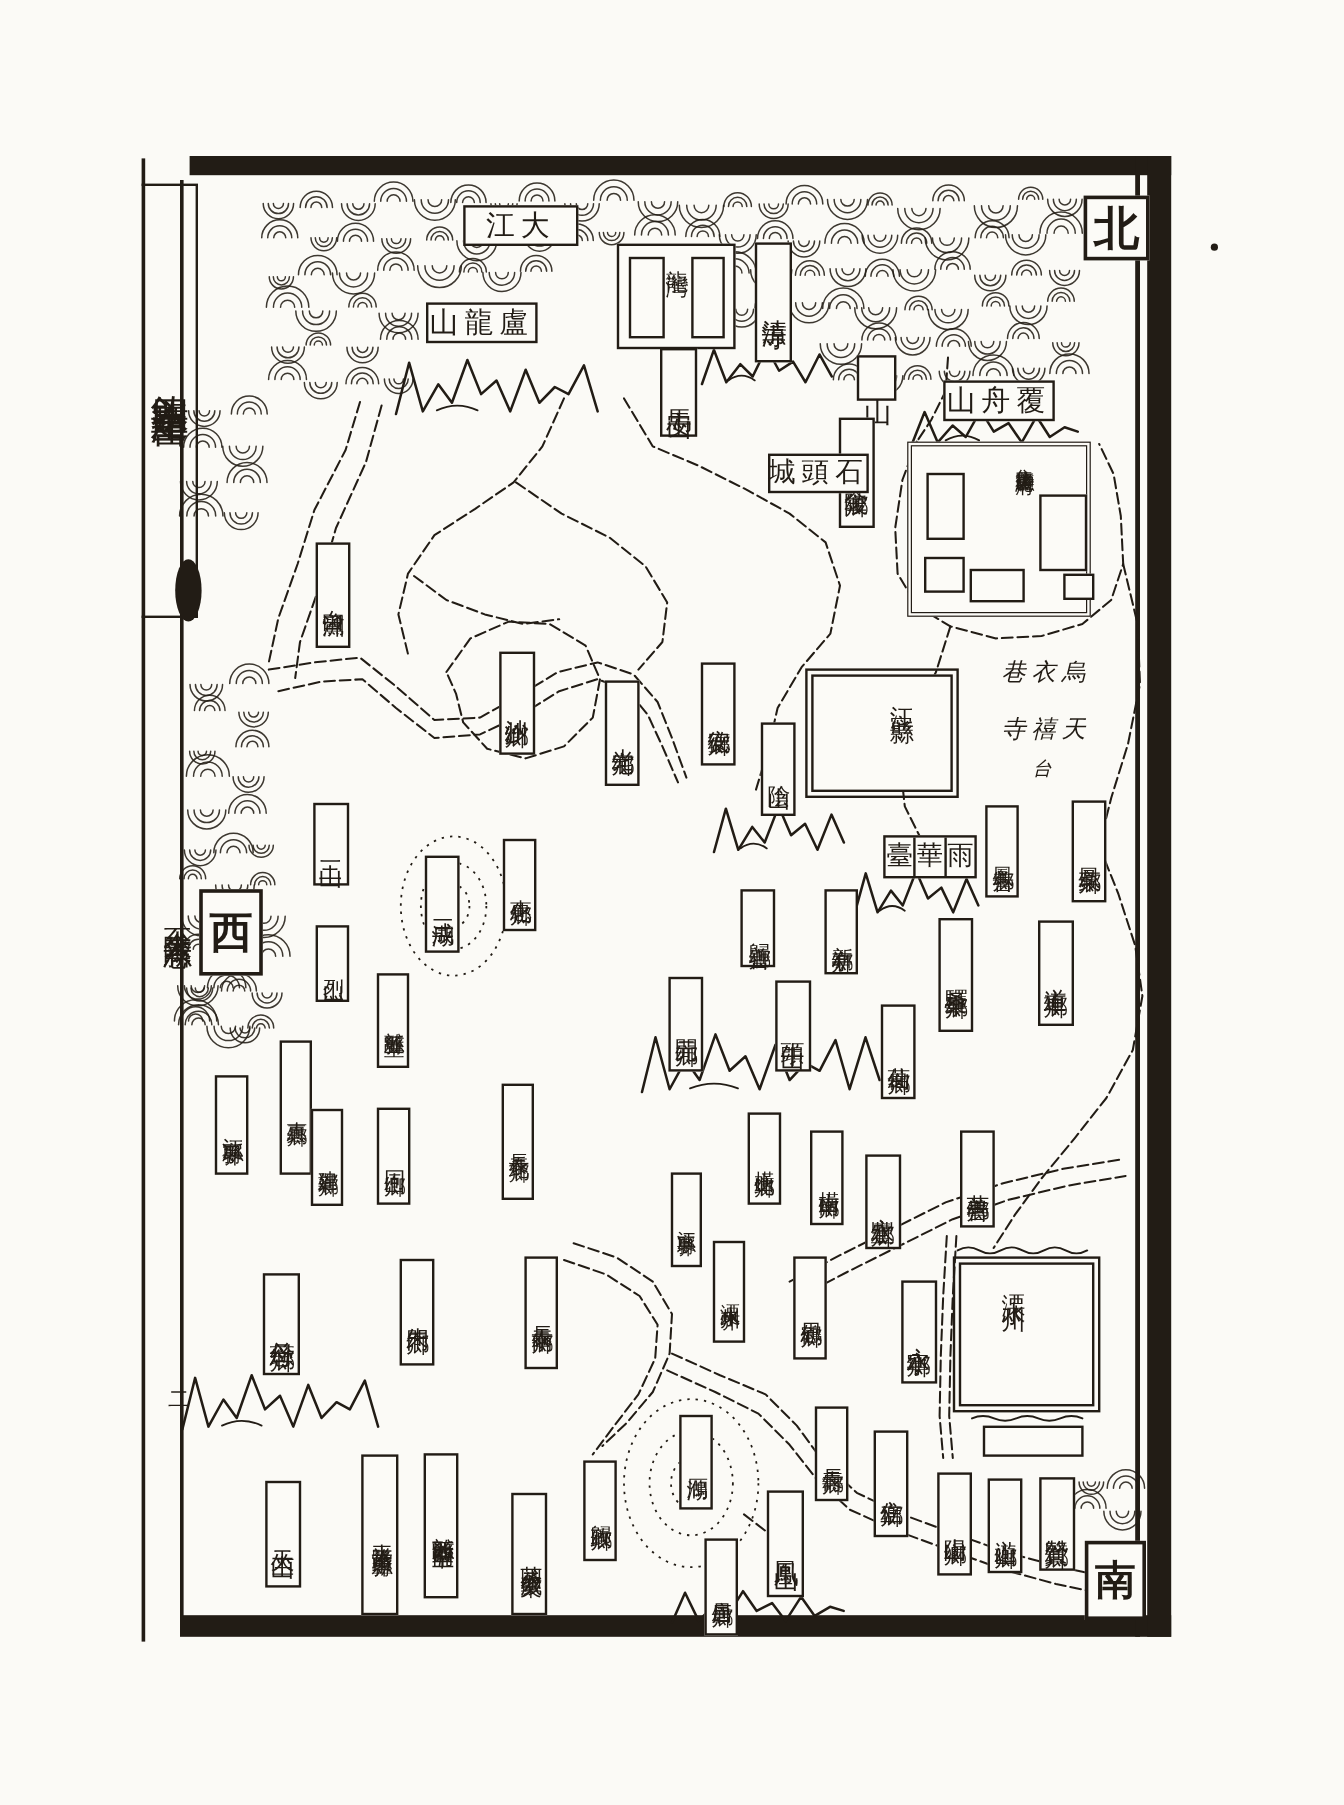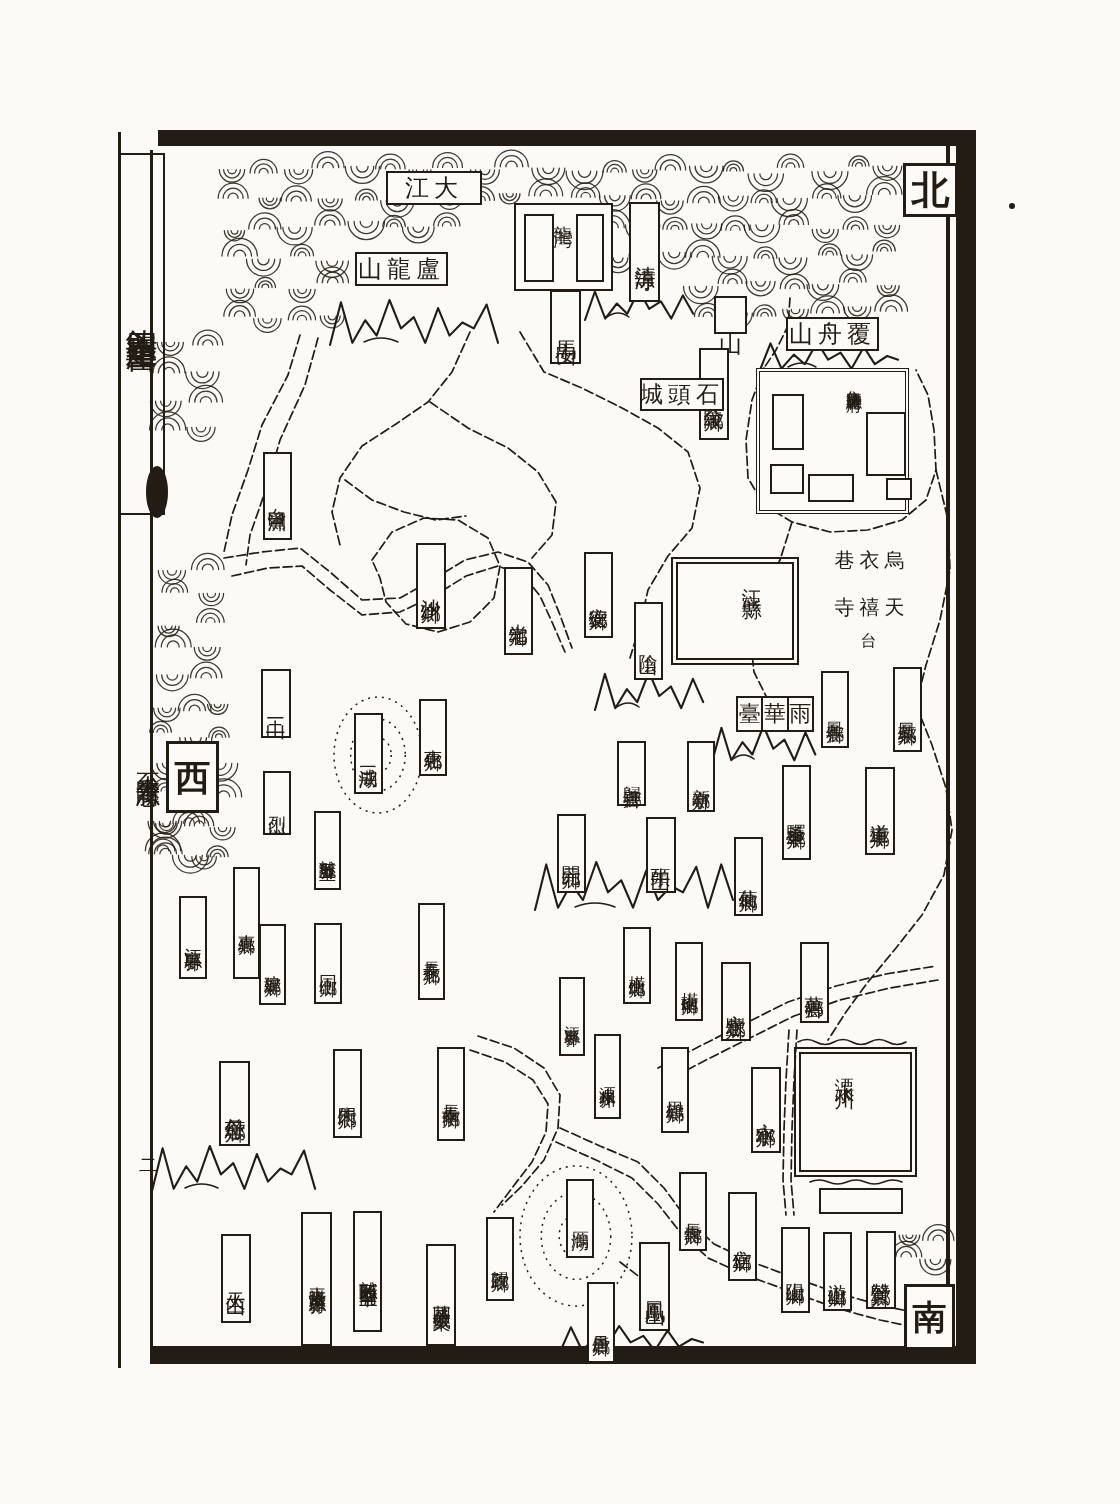--- a/index.html
+++ b/index.html
@@ -8,21 +8,21 @@
         font-family:"DejaVu Serif","Liberation Serif",serif; color:var(--ink); overflow:hidden;}
   #stage{position:absolute;inset:0;}
   #art{position:absolute;left:0;top:0;}
   .lab{position:absolute;box-sizing:border-box;display:flex;align-items:center;justify-content:center;
        line-height:1;color:var(--ink);}
   .v,.h,.hseg,.cp,.eb{border:2.5px solid var(--ink);background:var(--paper);}
   .v,.fv{writing-mode:vertical-rl;text-orientation:upright;letter-spacing:2px;padding:2px 0;}
   .fv{background:transparent;border:none;}
   .cp{font-weight:bold;border-width:3.5px;background:var(--paper);}
   .h,.fh{white-space:nowrap;letter-spacing:5px;}
-  .fh{background:transparent;border:none;}
+  .fh{background:transparent;border:none;font-style:italic;}
   .hseg{padding:0;}
   .hseg .cell{flex:1;display:flex;align-items:center;justify-content:center;height:100%;}
   .hseg .cell + .cell{border-left:2.5px solid var(--ink);}
   .county{border:2.5px solid var(--ink);outline:2.5px solid var(--ink);outline-offset:3px;background:var(--paper);}
   .county .ctext{position:absolute;top:8px;writing-mode:vertical-rl;text-orientation:upright;
        font-size:20px;letter-spacing:6px;}
   .cw{border:4px double var(--ink);background:var(--paper);}
   .cw .inner{position:absolute;border:2px solid var(--ink);background:var(--paper);}
   .cw .ctext{position:absolute;writing-mode:vertical-rl;text-orientation:upright;font-size:16px;letter-spacing:1px;}
   .lw{border:2.5px solid var(--ink);background:var(--paper);}

